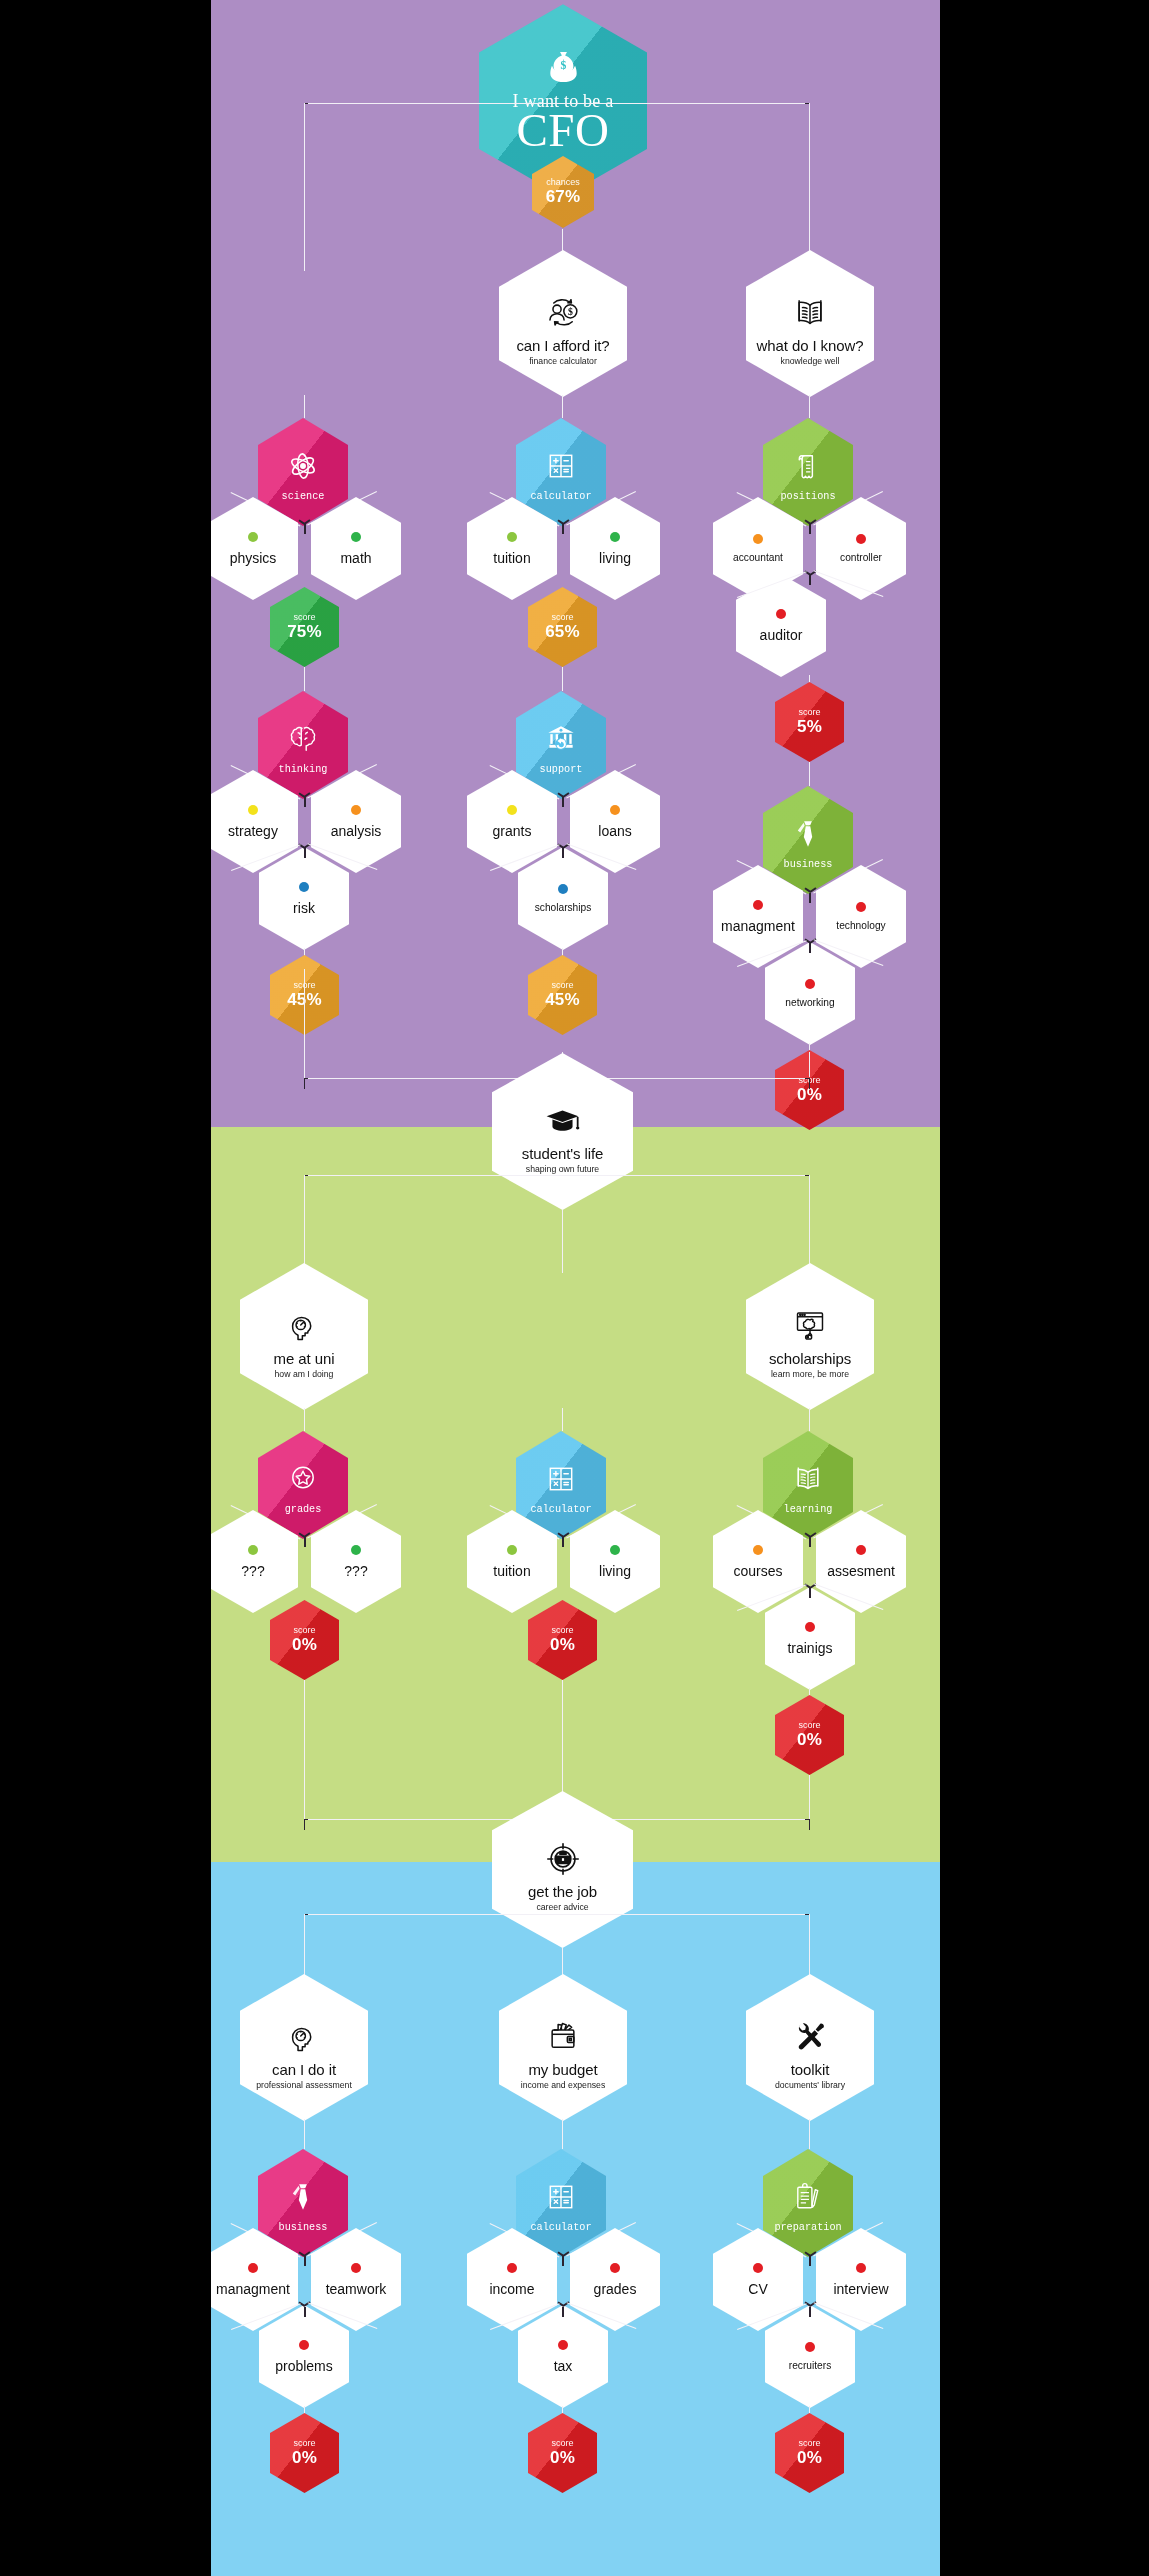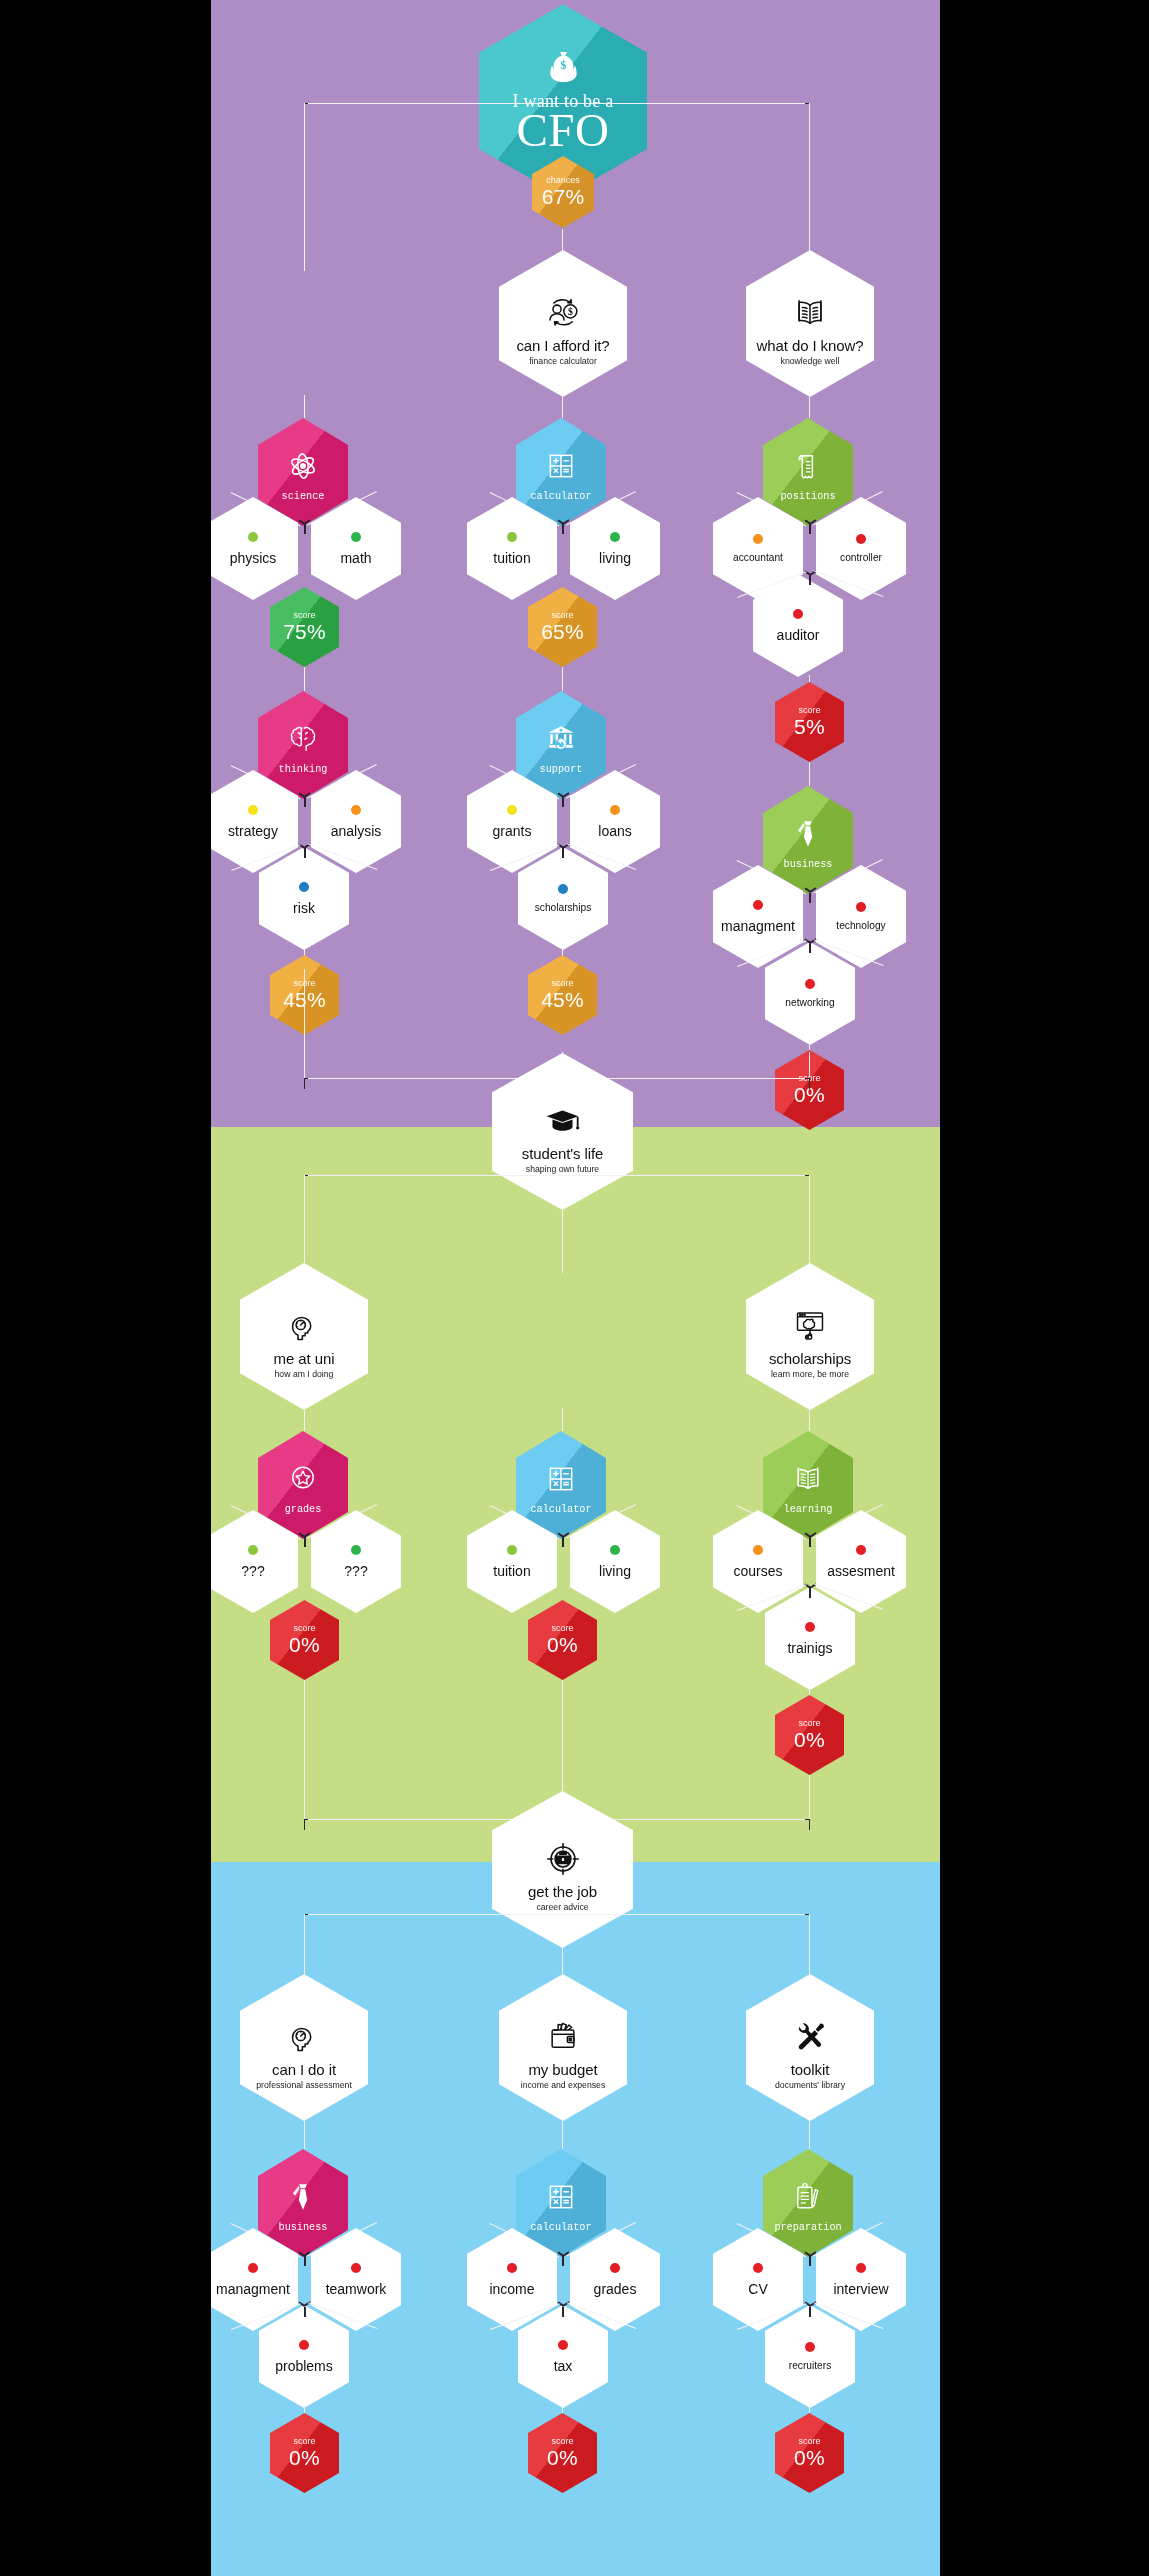--- a/index.html
+++ b/index.html
@@ -45,21 +45,21 @@
 
   
   .leaf { width:90px; height:103px; background:#fff; color:#111; }
   .leaf .dot { width:10.8px; height:10.8px; border-radius:50%; margin-bottom:8.4px; }
   .leaf .ltxt { font-size:14px; color:#111; }
   .leaf.narrow .ltxt { font-size:10.2px; }
 
   
   .score { width:69px; height:80px; }
   .score .slab { font-size:9px; font-weight:400; opacity:.97; }
-  .score .sval { font-size:21px; font-weight:400; margin-top:0.6px; letter-spacing:0.2px; }
+  .score .sval { font-size:17px; font-weight:700; margin-top:0.6px; letter-spacing:0.2px; }
 
   
   .hero {
     position:absolute; width:168px; height:193px; background:#2fc0c6; color:#fff;
   }
   .hero .bag { margin-bottom:3.6px; }
   .hero .l1 { font-family:"Liberation Serif", serif; font-size:18px; font-weight:400; letter-spacing:0.2px; }
   .hero .l2 { font-family:"Liberation Serif", serif; font-size:47px; font-weight:400; line-height:.92; letter-spacing:0.6px; margin-top:-1.2px;}
 
   
@@ -306,21 +306,21 @@
         <div class="dot" style="background: rgb(246, 145, 30);"></div>
         <div class="ltxt">accountant</div>
       </div>
       <div class="hex leaf shadowed narrow" style="left: 605px; top: 497px;">
         <div class="dot" style="background: rgb(227, 30, 36);"></div>
         <div class="ltxt">controller</div>
       </div>
       <div class="lnk" style="left: 593px; top: 523px; width: 6.6px; height: 1.5px; transform: rotate(34deg); transform-origin: 100% 50%;"></div>
       <div class="lnk" style="left: 599px; top: 523px; width: 6.6px; height: 1.5px; transform: rotate(-34deg); transform-origin: 0px 50%;"></div>
       <div class="lnk" style="left: 598px; top: 524px; width: 1.5px; height: 9.6px;"></div>
-      <div class="hex leaf shadowed" style="left: 542px; top: 574px;">
+      <div class="hex leaf shadowed" style="left: 525px; top: 574px;">
         <div class="dot" style="background: rgb(227, 30, 36);"></div>
         <div class="ltxt">auditor</div>
       </div>
       <div class="lnk" style="left: 593px; top: 574px; width: 6.6px; height: 1.5px; transform: rotate(34deg); transform-origin: 100% 50%;"></div>
       <div class="lnk" style="left: 599px; top: 574px; width: 6.6px; height: 1.5px; transform: rotate(-34deg); transform-origin: 0px 50%;"></div>
       <div class="lnk" style="left: 598px; top: 575px; width: 1.5px; height: 9.6px;"></div>
       <div class="lnd" style="left: 526px; top: 597px; width: 74px; transform: rotate(-20.3392deg);"></div>
       <div class="lnd" style="left: 672px; top: 597px; width: 74px; transform: rotate(-159.661deg);"></div>
       <div class="ln lnv" style="left: 598px; top: 675px; height: 12px;"></div>
       <div class="hex score shadowed" style="background: rgb(227, 30, 36); left: 564px; top: 682px;">

